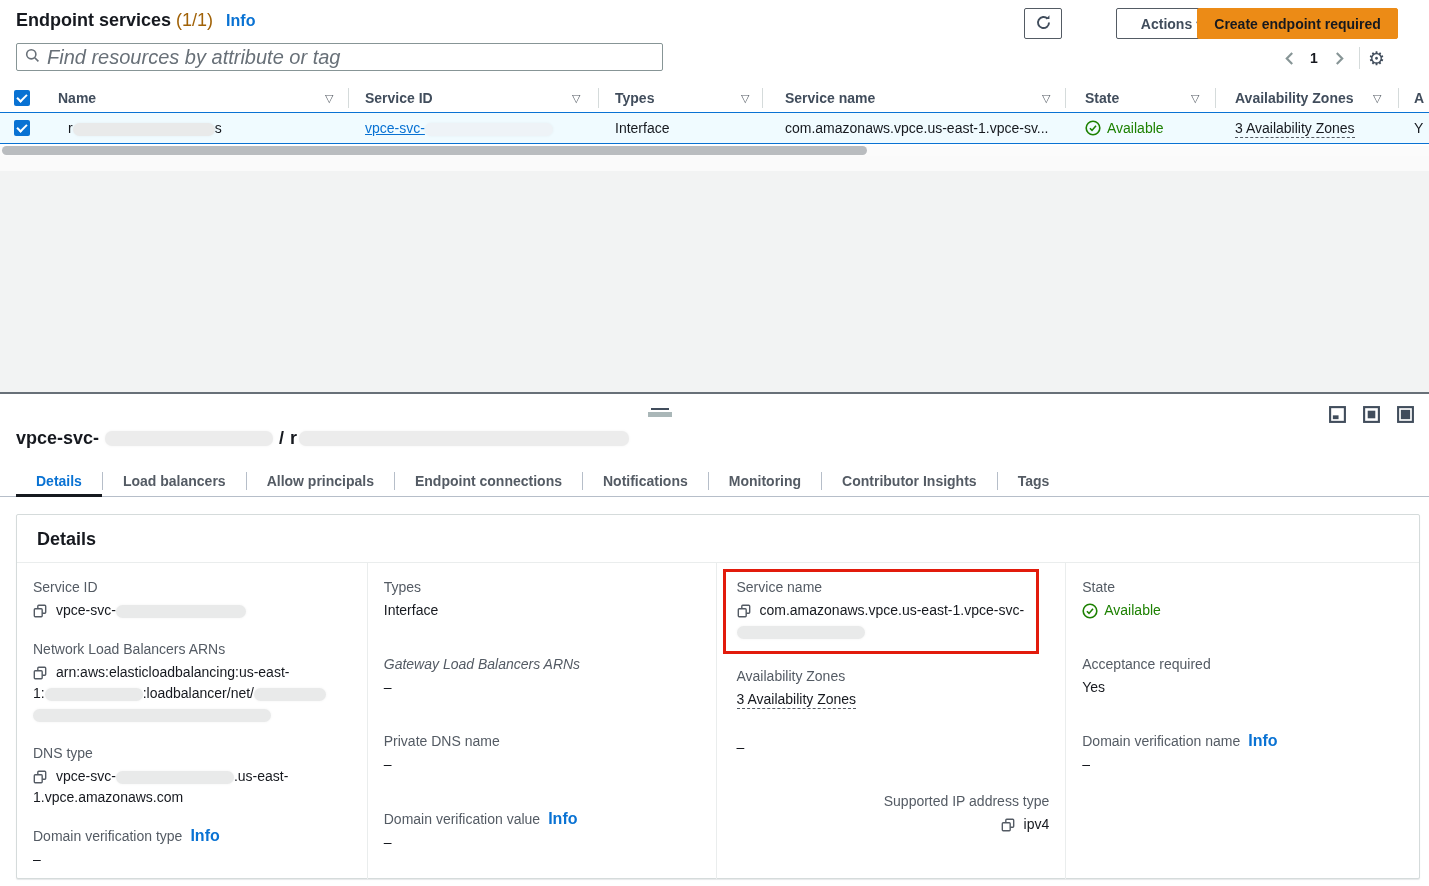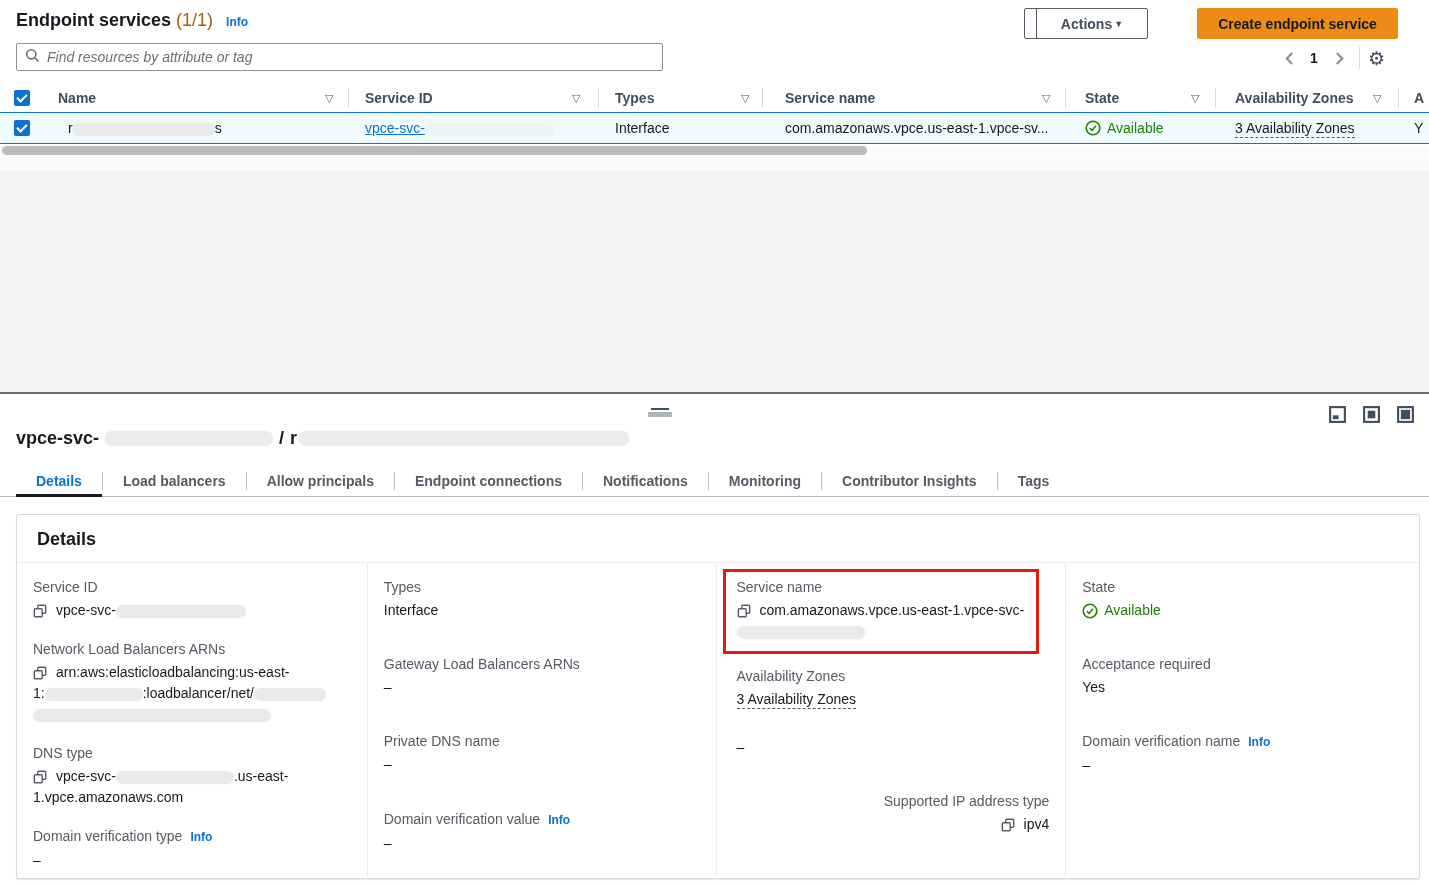--- a/index.html
+++ b/index.html
@@ -2,34 +2,34 @@
 <html><head>
 <meta charset="utf-8">
 <style>
   * { margin:0; padding:0; box-sizing:border-box; }
   body { font-family:"Liberation Sans", sans-serif; color:#16191f; background:#fff; }
   .screen { position:relative; width:1429px; height:886px; overflow:hidden; background:#fff; }
 
   
   .list-title { position:absolute; left:16px; top:10px; font-size:18px; font-weight:700; color:#16191f; }
   .list-title .count { font-weight:400; color:#a16207; }
-  .info-link { color:#0972d3; font-weight:700; font-size:12px; margin-left:8px; cursor:pointer; text-decoration:none; }
+  .info-link { color:#0972d3; font-weight:700; font-size:16px; margin-left:8px; cursor:pointer; text-decoration:none; }
 
   .btn { position:absolute; top:8px; height:31px; display:flex; align-items:center; justify-content:center;
          border:1px solid #545b64; border-radius:2px; background:#fff; font-weight:700; font-size:14px;
          color:#414d5c; cursor:pointer; }
   .btn-refresh { left:1024px; width:38px; }
-  .btn-actions { left:1036px; width:112px; gap:2px; }
+  .btn-actions { left:1116px; width:112px; gap:2px; }
   .btn-actions .caret { font-size:9px; color:#414d5c; }
   .btn-create  { left:1197px; width:201px; background:#ec8b16; border-color:#ec8b16; color:#16191f; }
 
   .search-box { position:absolute; left:16px; top:43px; width:647px; height:28px; border:1px solid #879596;
                 border-radius:2px; background:#fff; display:flex; align-items:center; padding:0 8px; gap:7px; }
   .search-box input { border:none; outline:none; flex:1; font-family:"Liberation Sans",sans-serif;
-                      font-size:14px; font-style:italic; color:#414d5c; background:transparent; }
+                      font-size:20px; font-style:italic; color:#414d5c; background:transparent; }
   .search-box input::placeholder { color:#687078; font-style:italic; }
 
   .pager { position:absolute; top:46px; height:24px; display:flex; align-items:center; }
   .pg-chevron { width:24px; height:24px; display:flex; align-items:center; justify-content:center; cursor:pointer; }
   .pg-num { width:26px; text-align:center; font-weight:700; font-size:14px; color:#16191f; }
   .pg-sep { width:1px; height:22px; background:#d5dbdb; margin:0 8px; }
   .gear { font-size:19px; color:#414d5c; cursor:pointer; line-height:1; }
 
   .th { position:absolute; top:84px; height:28px; line-height:28px; font-weight:700; font-size:14px; color:#414d5c; white-space:nowrap; }
   .filter-ic { position:absolute; top:84px; height:28px; line-height:28px; font-size:11px; color:#545b64; cursor:pointer; }
@@ -110,21 +110,21 @@
           <path d="M13.2 8a5.2 5.2 0 1 1-1.4-3.55" fill="none" stroke="#414d5c" stroke-width="1.8"></path>
           <path d="M13.6 1.2v3.4h-3.4z" fill="#414d5c"></path>
         </svg>
     </span>
   </button>
   <button class="btn btn-actions">
     <span>Actions</span>
     <span class="caret">▼</span>
   </button>
   <button class="btn btn-create">
-    <span>Create endpoint service</span>
+    <span>Create endpoint required</span>
   </button>
 
   <div class="search-box">
     <span>
       <svg width="15" height="15" viewBox="0 0 16 16">
           <circle cx="6.7" cy="6.7" r="4.9" fill="none" stroke="#687078" stroke-width="1.7"></circle>
           <line x1="10.4" y1="10.4" x2="14.3" y2="14.3" stroke="#687078" stroke-width="1.7"></line>
         </svg>
     </span>
     <input type="text" placeholder="Find resources by attribute or tag" style="">
@@ -291,21 +291,21 @@
             </div>
             <div class="fvalue">–</div>
           </div>
         </div>
 
         <div class="dcol dcol-2">
           <div class="field">
             <div class="flabel">Types</div>
             <div class="fvalue">Interface</div>
           </div>
-          <div class="field" style="margin-top:33px;">
+          <div class="field" style="margin-top:33px;font-style:italic;">
             <div class="flabel">Gateway Load Balancers ARNs</div>
             <div class="fvalue">–</div>
           </div>
           <div class="field" style="margin-top:33px;">
             <div class="flabel">Private DNS name</div>
             <div class="fvalue">–</div>
           </div>
           <div class="field" style="margin-top:34px;">
             <div class="flabel">
               <span>Domain verification value</span><a class="info-link">Info</a>

